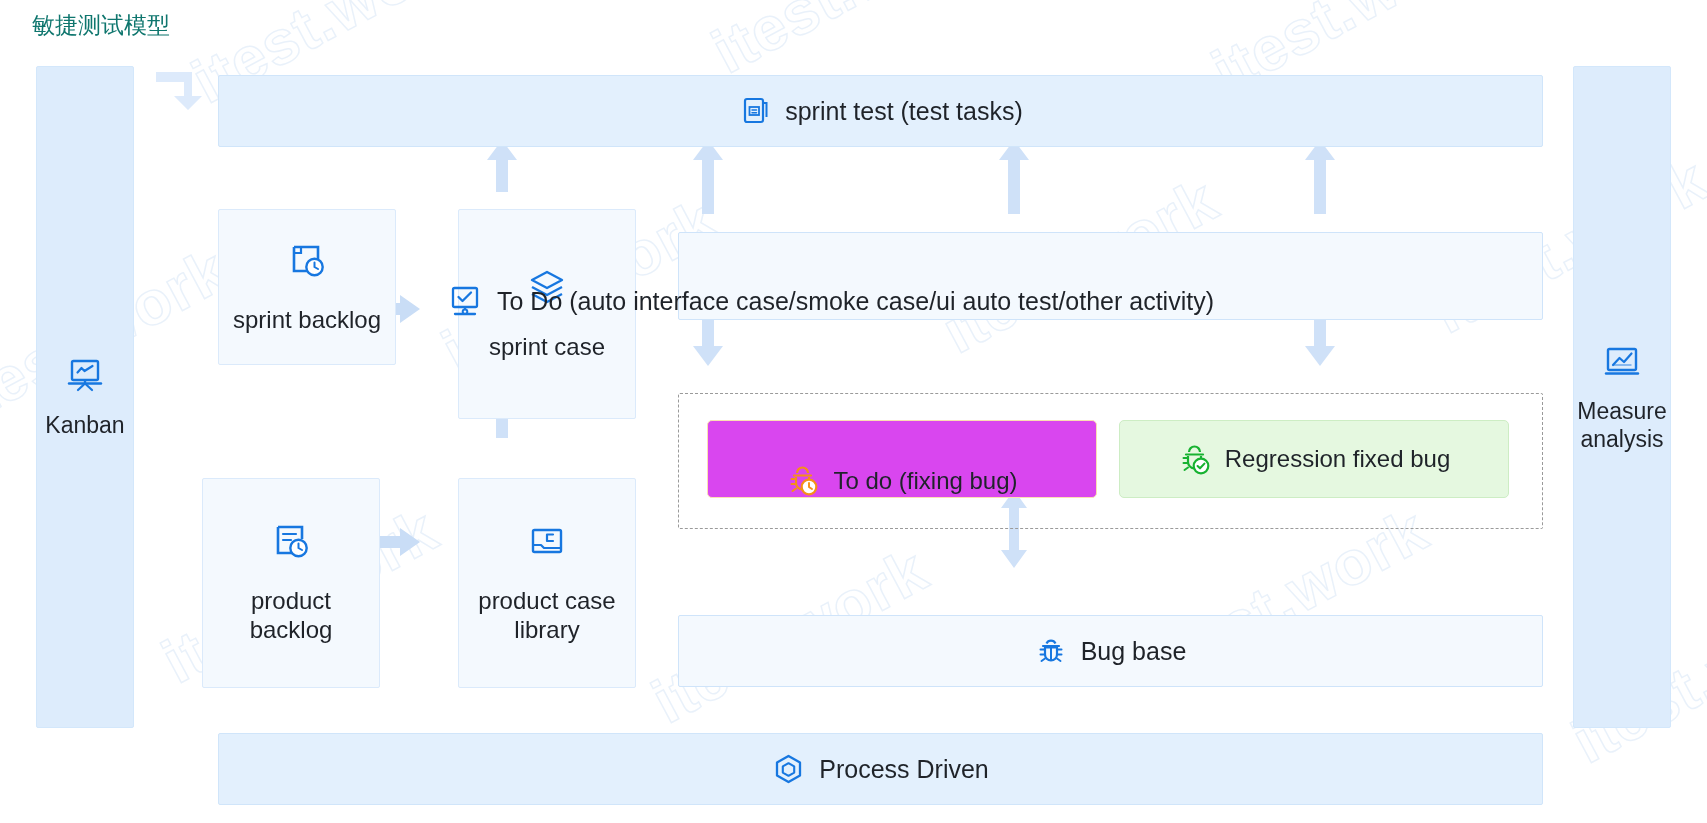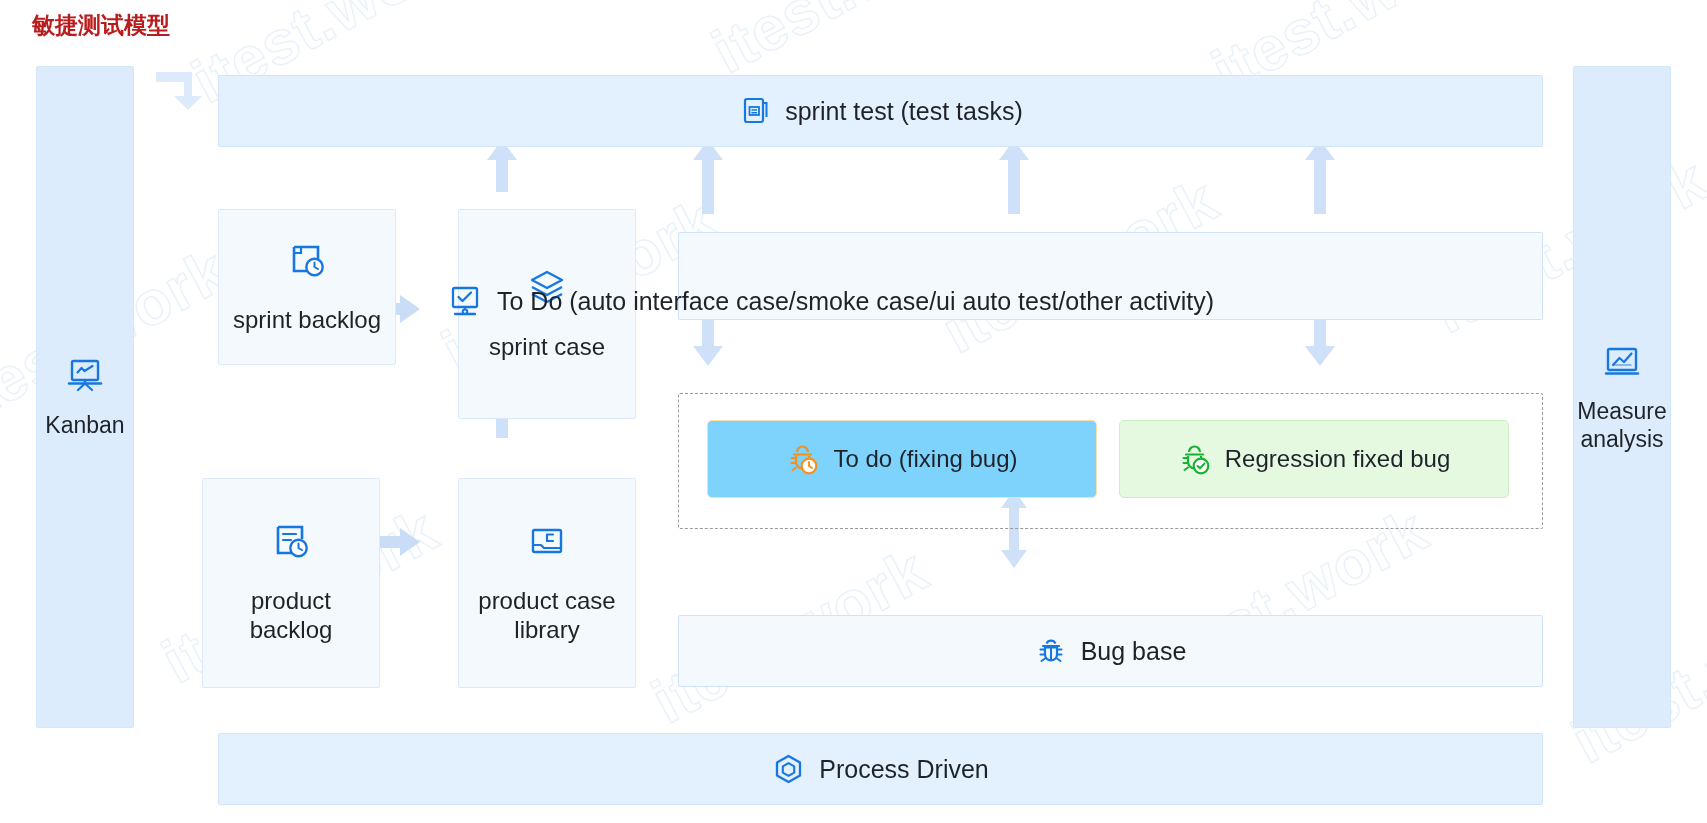--- a/index.html
+++ b/index.html
@@ -36,22 +36,22 @@
     letter-spacing: 1px;
   }
 
   
   #page-title {
     position: absolute;
     left: 32px;
     top: 8px;
     font-size: 23px;
     line-height: 34px;
-    font-weight: 700;
-    color: #b91c1c;
+    font-weight: 400;
+    color: #0f766e;
     z-index: 10;
   }
 
   
   .blk {
     position: absolute;
     box-sizing: border-box;
     display: flex;
     align-items: center;
     justify-content: center;
@@ -90,22 +90,23 @@
   .pill {
     position: absolute;
     box-sizing: border-box;
     display: flex;
     align-items: center;
     justify-content: center;
     border-radius: 5px;
     z-index: 8;
   }
   .pill.orange {
-    background: #7dd3fc;
+    background: #d946ef;
     border: 1px solid #fbdfb3;
+    align-items: flex-end;
   }
   .pill.green {
     background: #e5f8e0;
     border: 1px solid #cdedc4;
   }
 
   .row-label {
     display: flex;
     align-items: center;
     gap: 14px;

